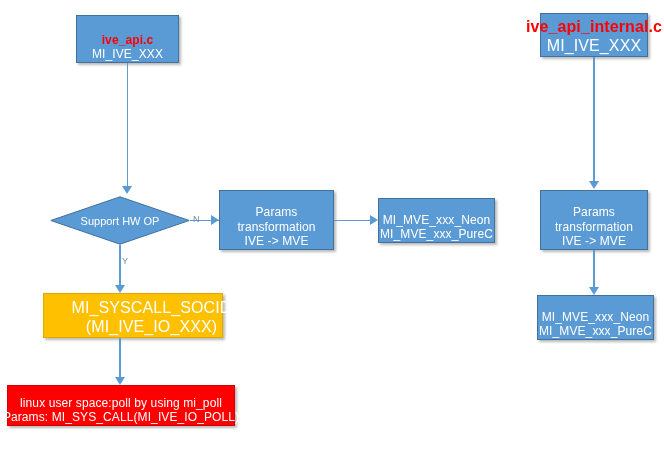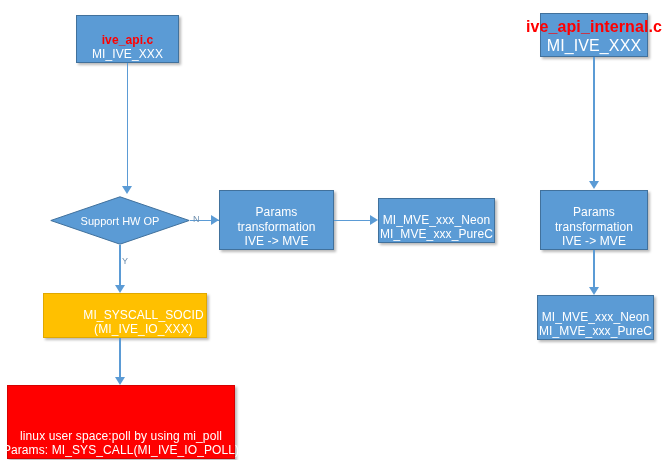--- a/index.html
+++ b/index.html
@@ -136,29 +136,29 @@
 
   <div class="node node-blue" style="left:378px; top:198px; width:117px; height:45px; font-size:12px;">
     <span class="ln">MI_MVE_xxx_Neon</span>
     <span class="ln">MI_MVE_xxx_PureC</span>
   </div>
 
   <div class="conn conn-v" style="left:119.2px; top:245px; width:1.6px; height:40px;"></div>
   <div class="edge-label" style="left:122px; top:256px;">Y</div>
   <div class="arrow arrow-down" style="left:114.5px; top:285px;"></div>
 
-  <div class="node node-yellow" style="left:43px; top:293px; width:164px; height:45px; font-size:12px;padding-left:37px;">
+  <div class="node node-yellow" style="left:43px; top:293px; width:180px; height:45px; font-size:16px;padding-left:37px;">
     <span class="ln">MI_SYSCALL_SOCID</span>
     <span class="ln">(MI_IVE_IO_XXX)</span>
   </div>
 
   <div class="conn conn-v" style="left:119.2px; top:338px; width:1.6px; height:39px;"></div>
   <div class="arrow arrow-down" style="left:114.5px; top:377px;"></div>
 
-  <div class="node node-red" style="left:7px; top:385px; width:228px; height:74px; font-size:12px;">
+  <div class="node node-red" style="left:7px; top:385px; width:228px; height:41px; font-size:12px;">
     <span class="ln">linux user space:poll by using mi_poll</span>
     <span class="ln">Params: MI_SYS_CALL(MI_IVE_IO_POLL)</span>
   </div>
 
   <div class="node node-blue" style="left:540px; top:13px; width:108px; height:44px; font-size:16px;">
     <span class="ln ln-red">ive_api_internal.c</span>
     <span class="ln">MI_IVE_XXX</span>
   </div>
 
   <div class="conn conn-v" style="left:593.2px; top:57px; width:1.6px; height:124px;"></div>

